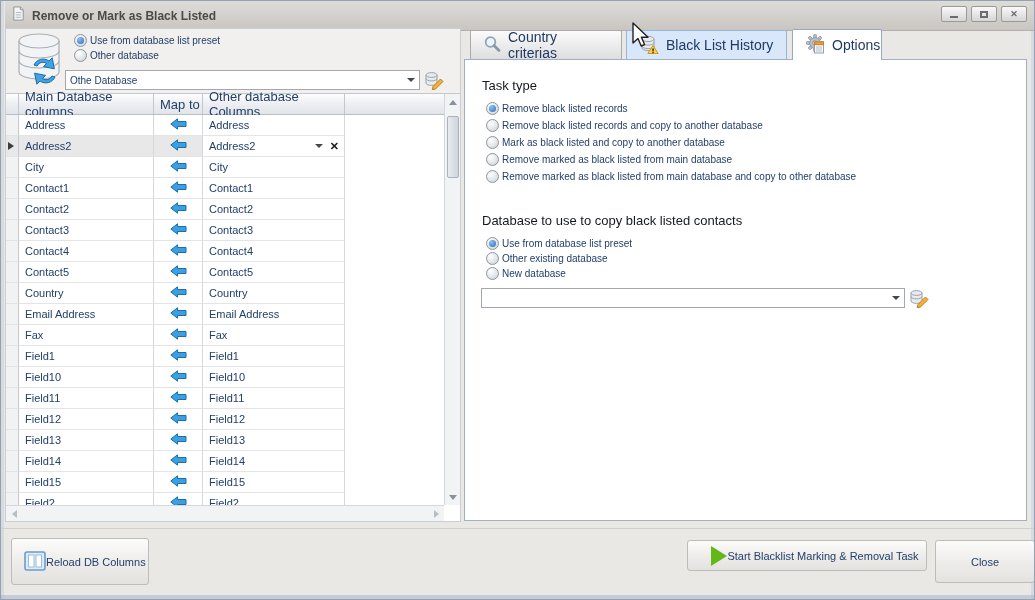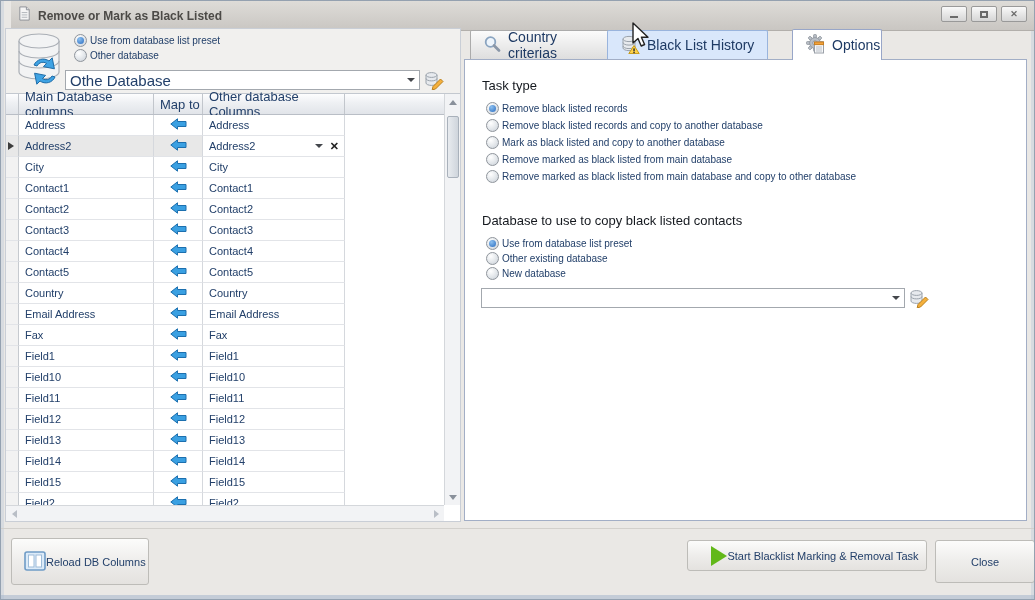--- a/index.html
+++ b/index.html
@@ -1,40 +1,40 @@
 <!DOCTYPE html>
 <html><head>
 <meta charset="utf-8">
 <style>
   html,body{margin:0;padding:0;background:#9aa6b4;}
   *{box-sizing:border-box;font-family:"Liberation Sans",sans-serif;}
   .window{position:relative;width:1035px;height:600px;background:#eae8e5;border:1px solid #94a1b0;overflow:hidden;
           box-shadow:inset 0 -4px 0 rgba(170,185,205,.6), inset 3px 0 0 rgba(210,215,222,.8), inset -3px 0 0 rgba(210,215,222,.8);}
   
-  .titlebar{position:absolute;left:10px;top:0;right:0;height:30px;background:linear-gradient(#dedcd8,#c9c6c2);
+  .titlebar{position:absolute;left:4px;top:0;right:0;height:30px;background:linear-gradient(#dedcd8,#c9c6c2);
             border-bottom:1px solid #b2afab;display:flex;align-items:center;padding:0 6px;}
   .title-text{font-size:12px;font-weight:bold;color:#4c4a47;margin-left:6px;}
   .winbtns{position:absolute;right:7px;top:5px;display:flex;gap:4px;}
   .winbtn{width:26px;height:16px;border:1px solid #999;border-radius:2px;background:linear-gradient(#f9f9f9,#d5d5d5);
           display:flex;align-items:center;justify-content:center;color:#6b6b6b;font-size:9px;font-weight:bold;line-height:1;}
   .glyph-min{width:8px;height:2px;background:#6b6b6b;margin-top:6px;}
   .glyph-max{width:8px;height:7px;border:2px solid #6b6b6b;}
   
   .left-panel{position:absolute;left:4px;top:27px;width:456px;height:494px;background:#f1f0ee;border:1px solid #c9ced6;}
   .db-big{position:absolute;left:8px;top:2px;}
   .radio-row{display:flex;align-items:center;height:17px;}
   .radio-row.compact{height:15px;}
   .radio{position:relative;width:13px;height:13px;border-radius:50%;flex:0 0 13px;
          background:radial-gradient(circle at 35% 30%,#ffffff,#e2e6ea 55%,#c8ced6);border:1px solid #8f959c;}
   .radio.checked::after{content:"";position:absolute;left:2px;top:2px;width:7px;height:7px;border-radius:50%;
          background:radial-gradient(circle at 35% 30%,#8cc0f0,#2a6cc0);}
   .radio-label{margin-left:3px;font-size:10px;color:#23406a;white-space:nowrap;}
   #source-radios{position:absolute;left:68px;top:4px;}
   .combo{position:absolute;display:flex;align-items:center;background:#fff;border:1px solid #a3a8ae;height:20px;padding:0 4px;}
-  .combo-text{flex:1;font-size:15px;color:#23406a;overflow:hidden;white-space:nowrap;}
+  .combo-text{flex:1;font-size:10px;color:#23406a;overflow:hidden;white-space:nowrap;}
   .combo-arrow{width:0;height:0;border-left:4px solid transparent;border-right:4px solid transparent;border-top:4px solid #44474c;margin-left:4px;}
   #combo-source{left:59px;top:41px;width:355px;}
   .combo-edit{position:absolute;cursor:pointer;}
   #edit-source{left:418px;top:41px;}
   
   .grid{position:absolute;left:0;top:64px;right:0;bottom:0;background:#fff;border-top:1px solid #c3c8cf;}
   .grid-header{position:absolute;left:0;top:0;right:16px;height:21px;display:flex;
                background:linear-gradient(#fdfdfe,#eef0f3 45%,#e1e4e9);border-bottom:1px solid #b9bec6;}
   .gh-cell{border-right:1px solid #c2c6cc;font-size:13px;color:#23406a;display:flex;align-items:center;padding-left:6px;}
   .col-marker{width:13px;flex:0 0 13px;padding-left:0;}
@@ -63,21 +63,21 @@
   .tri-left{width:0;height:0;border-top:4px solid transparent;border-bottom:4px solid transparent;border-right:5px solid #b9bec6;}
   .tri-right{width:0;height:0;border-top:4px solid transparent;border-bottom:4px solid transparent;border-left:5px solid #b9bec6;}
   .v-up{position:absolute;top:2px;left:2px;}
   .v-down{position:absolute;bottom:2px;left:2px;}
   .v-thumb{position:absolute;left:2px;top:22px;width:12px;height:62px;background:linear-gradient(90deg,#e8ebef,#cfd5dc);border:1px solid #a9b1bb;border-radius:2px;}
   
   .tab{position:absolute;top:29px;height:29px;display:flex;align-items:center;gap:7px;padding:0 12px;
        font-size:14px;color:#1e3a64;border:1px solid #ababab;border-bottom:none;
        background:linear-gradient(#fbfbfb,#dedede);border-radius:2px 2px 0 0;}
   #tab-search{left:469px;width:152px;}
-  #tab-history{left:606px;width:161px;background:#d9e7fb;border-color:#99b4dd;}
+  #tab-history{left:625px;width:161px;background:#d9e7fb;border-color:#99b4dd;}
   #tab-options{left:791px;width:90px;top:28px;height:31px;background:#fff;border-color:#98a6c8;z-index:3;}
   .tab-panel{position:absolute;left:463px;top:58px;width:563px;height:462px;background:#fff;border:1px solid #a2aec6;z-index:2;}
   .section-title{position:absolute;left:17px;font-size:13px;font-weight:normal;color:#15191f;}
   #task-title{top:18px;}
   #copydb-title{top:153px;}
   #task-radios{position:absolute;left:21px;top:40px;}
   #copydb-radios{position:absolute;left:21px;top:176px;}
   #combo-copydb{left:16px;top:228px;width:424px;height:20px;}
   #edit-copydb{left:444px;top:228px;}
   

